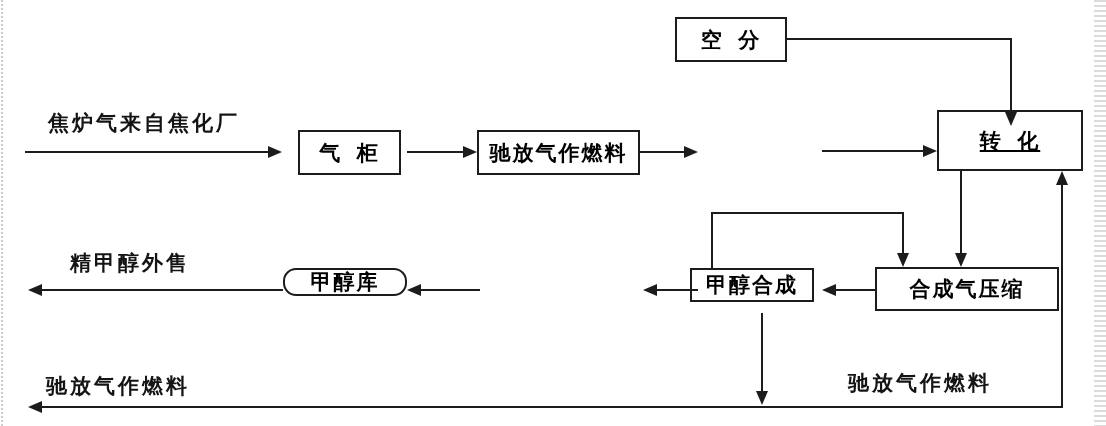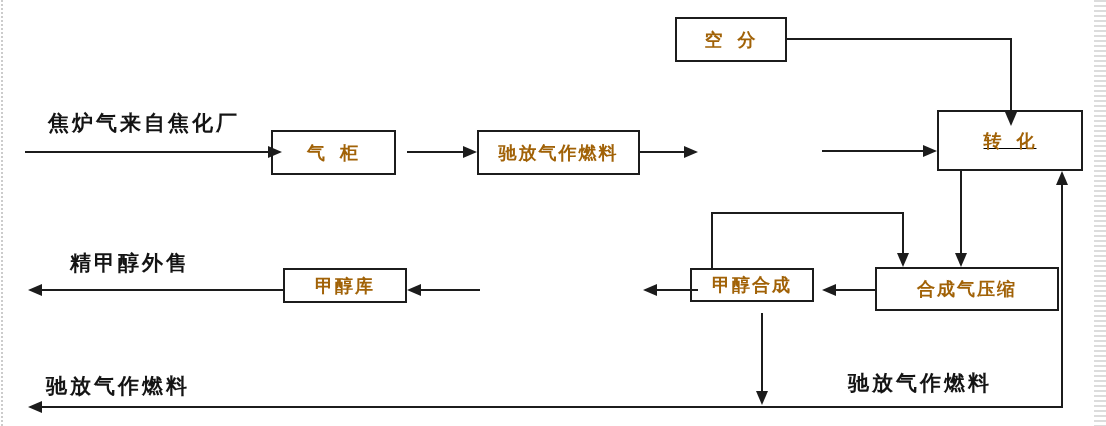--- a/index.html
+++ b/index.html
@@ -5,21 +5,21 @@
   html,body{margin:0;padding:0;background:#ffffff;}
   #stage{
     position:relative;width:1106px;height:426px;background:#ffffff;
     font-family:"Liberation Serif", serif;overflow:hidden;
   }
   .node{
     position:absolute;background:#fff;border:2px solid #1c1c1c;
     display:flex;align-items:center;justify-content:center;box-sizing:border-box;
   }
   .node span{
-    font-size:18px;font-weight:bold;color:#a16207;letter-spacing:2px;
+    font-size:21px;font-weight:bold;color:#000000;letter-spacing:2px;
     white-space:pre;font-family:"Liberation Serif", serif;text-align:right;
   }
   .lbl{
     position:absolute;font-size:21px;font-weight:bold;color:#141414;
     letter-spacing:3px;white-space:pre;font-family:"Liberation Serif", serif;
   }
   .h{position:absolute;height:2px;background:#1c1c1c;}
   .v{position:absolute;width:2px;background:#1c1c1c;}
   .ar{position:absolute;width:0;height:0;border-top:6px solid transparent;border-bottom:6px solid transparent;border-left:14px solid #1c1c1c;}
   .al{position:absolute;width:0;height:0;border-top:6px solid transparent;border-bottom:6px solid transparent;border-right:14px solid #1c1c1c;}
@@ -33,30 +33,30 @@
 <body>
 
 <div id="stage">
 
   <div class="edge-left"></div>
   <div class="edge-right"></div>
 
   <div class="node" style="left:675px;top:17px;width:112px;height:45px;">
     <span>空  分</span>
   </div>
-  <div class="node" style="left:271px;top:130px;width:125px;height:45px;">
+  <div class="node" style="left:298px;top:130px;width:103px;height:45px;">
     <span>气  柜</span>
   </div>
   <div class="node" style="left:477px;top:130px;width:163px;height:45px;">
     <span>驰放气作燃料</span>
   </div>
   <div class="node" style="left:937px;top:110px;width:146px;height:61px;text-decoration:underline;">
     <span>转  化</span>
   </div>
-  <div class="node" style="left:283px;top:268px;width:124px;height:35px;">
+  <div class="node" style="left:283px;top:268px;width:124px;height:28px;border-radius:13px;">
     <span>甲醇库</span>
   </div>
   <div class="node" style="left:690px;top:268px;width:124px;height:34px;">
     <span>甲醇合成</span>
   </div>
   <div class="node" style="left:875px;top:267px;width:184px;height:44px;">
     <span>合成气压缩</span>
   </div>
 
   <div class="lbl" style="left:48px;top:109px;">焦炉气来自焦化厂</div>

